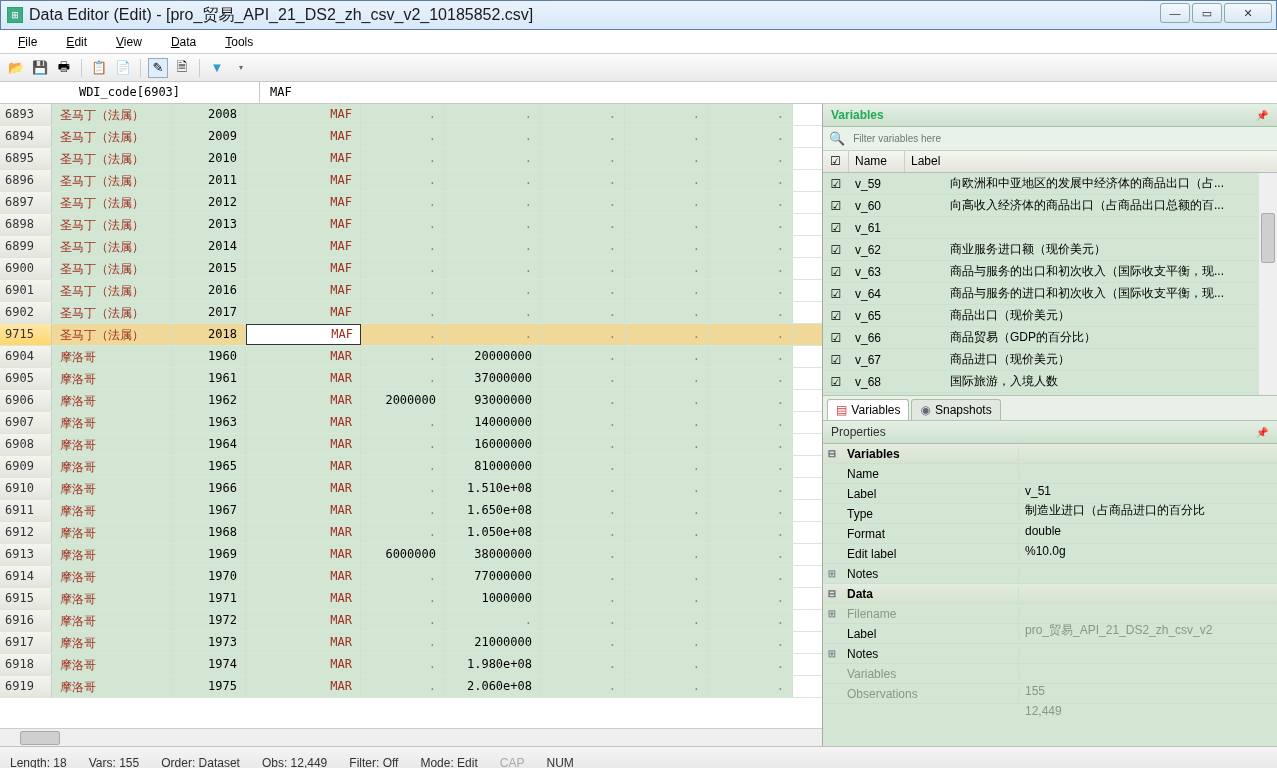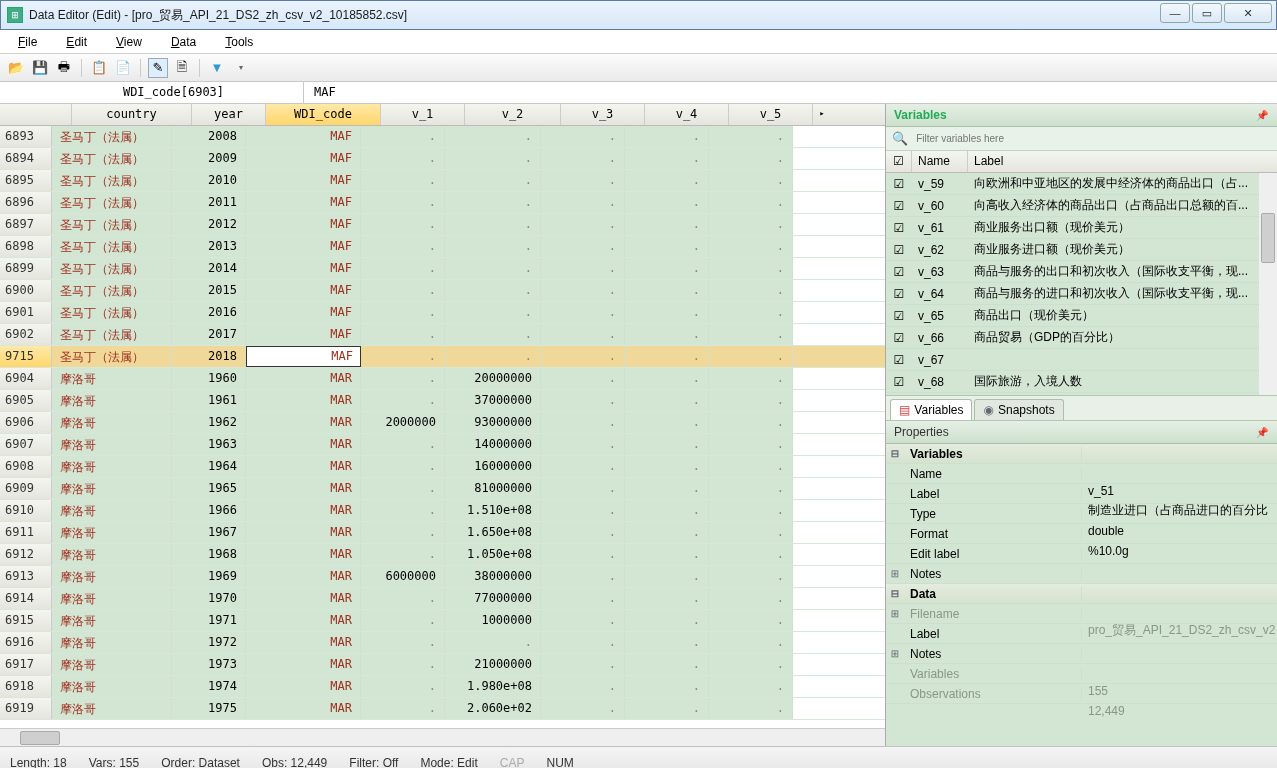--- a/index.html
+++ b/index.html
@@ -1,44 +1,44 @@
 <!DOCTYPE html>
 <html><head>
 <meta charset="utf-8">
 <style>
 * { box-sizing: border-box; margin: 0; padding: 0; }
 body { font-family: "Segoe UI", Tahoma, sans-serif; font-size: 12px; background: #fff; overflow: hidden; width: 1277px; height: 768px; position: relative; }
 
 
 .titlebar { height: 30px; background: linear-gradient(#eaf3fc, #d7e8fa); border: 1px solid #5a7ca0; display: flex; align-items: center; padding: 0 6px; position: relative; }
 .titlebar .icon { width: 16px; height: 16px; background: #4a8; margin-right: 6px; border: 1px solid #2a6; display: flex; align-items: center; justify-content: center; font-size: 9px; color: #fff; }
-.titlebar .title { color: #1a1a1a; font-size: 12px; text-align: center; }
+.titlebar .title { color: #1a1a1a; font-size: 16px; text-align: center; }
 .titlebar .wincontrols { position: absolute; right: 4px; top: 2px; display: flex; gap: 2px; }
 .titlebar .wincontrols div { width: 30px; height: 20px; background: linear-gradient(#f4f8fc,#dbe8f5); border: 1px solid #8aa; border-radius: 3px; display: flex; align-items: center; justify-content: center; font-size: 11px; color: #333; cursor: pointer; }
 .titlebar .wincontrols .close { width: 48px; background: linear-gradient(#f4f8fc,#dbe8f5); }
 
 
 .menubar { height: 24px; background: #fff; border-bottom: 1px solid #d0d0d0; display: flex; align-items: center; padding: 0 10px; gap: 13px; }
 .menubar span { padding: 3px 8px; cursor: pointer; }
 .menubar span u { text-decoration: underline; }
 
 
 .toolbar { height: 28px; background: linear-gradient(#fcfcfc,#eaeaea); border-bottom: 1px solid #c8c8c8; display: flex; align-items: center; padding: 0 6px; gap: 4px; }
 .toolbar .btn { width: 20px; height: 20px; display: flex; align-items: center; justify-content: center; cursor: pointer; font-size: 13px; }
 .toolbar .sep { width: 1px; height: 18px; background: #ccc; margin: 0 3px; }
 
 
 .refbar { height: 22px; border-bottom: 1px solid #c8c8c8; display: flex; }
-.refbar .cellname { width: 260px; border-right: 1px solid #c8c8c8; padding: 3px 8px; text-align: center; font-family: Consolas, monospace; font-size: 12px; margin-left: 44px; }
+.refbar .cellname { width: 260px; border-right: 1px solid #c8c8c8; padding: 3px 8px; text-align: center; font-family: Consolas, monospace; font-size: 12px; }
 .refbar .cellval { flex: 1; padding: 3px 10px; font-family: Consolas, monospace; font-size: 12px; }
 
 
 .main { display: flex; height: calc(100% - 30px - 24px - 28px - 22px - 22px); }
 .gridwrap { flex: 1; display: flex; flex-direction: column; border-right: 1px solid #aaa; overflow: hidden; min-width: 0; }
-.sidepanel { width: 391px; display: flex; flex-direction: column; background: #0c4a6e; }
+.sidepanel { width: 454px; display: flex; flex-direction: column; background: #0c4a6e; }
 
 
 .grid-head { display: flex; background: linear-gradient(#f5f5f0,#e5e5de); border-bottom: 1px solid #bbb; font-family: Consolas, monospace; font-size: 12px; height: 22px; }
 .grid-head .rh { width: 72px; border-right: 1px solid #ccc; }
 .grid-head .col { text-align: center; padding: 3px 0; border-right: 1px solid #ccc; }
 .grid-head .col.sel { background: linear-gradient(#ffe9a8,#ffd66b); }
 .grid-head .spacer { width: 18px; text-align: center; font-size: 9px; padding-top: 4px; }
 
 .grid-body { flex: 1; overflow: hidden; position: relative; }
 .grid-rows { font-family: Consolas, monospace; font-size: 12px; }
@@ -75,21 +75,21 @@
 .vars-head { display: flex; background: linear-gradient(#f5f5f0,#e5e5de); border-bottom: 1px solid #bbb; height: 22px; font-size: 12px; }
 .vars-head .chk { width: 26px; text-align: center; padding-top: 3px; border-right: 1px solid #ccc; }
 .vars-head .nm { width: 56px; padding: 3px 6px; border-right: 1px solid #ccc; }
 .vars-head .lbl { flex: 1; padding: 3px 6px; }
 .vars-head .sc { width: 18px; }
 
 .vars-body { flex: 0 0 222px; overflow-y: hidden; background: #d3e5d3; position: relative; }
 .var-row { display: flex; height: 22px; border-bottom: 1px solid #cde0cd; align-items: center; }
 .var-row .chk { width: 26px; text-align: center; }
 .var-row .nm { width: 56px; padding: 0 6px; }
-.var-row .lbl { flex: 1; padding: 0 6px; overflow: hidden; white-space: nowrap; text-overflow: ellipsis; }
+.var-row .lbl { flex: 1; padding: 0 6px; overflow: hidden; white-space: nowrap; text-overflow: ellipsis; margin-left: 39px; }
 .vscroll { position: absolute; right: 0; top: 0; bottom: 0; width: 18px; background: #efefef; }
 .vscroll .thumb { position: absolute; top: 40px; left: 2px; width: 14px; height: 50px; background: #cfcfcf; border: 1px solid #aaa; border-radius: 2px; }
 
 .tabs-row { height: 26px; background: #e8f0e8; display: flex; align-items: flex-end; padding: 0 4px; border-top: 1px solid #b0c8b0; border-bottom: 1px solid #b0c8b0; gap: 2px; }
 .tabs-row .tab { background: #fff; border: 1px solid #aac0aa; border-bottom: none; padding: 3px 8px; font-size: 12px; display: flex; align-items: center; gap: 4px; cursor: pointer; border-radius: 3px 3px 0 0; }
 .tabs-row .tab.inactive { background: #e0e8e0; }
 
 .props { flex: 1; overflow: hidden; background: #d3e5d3; }
 .props .prow { display: flex; height: 20px; border-bottom: 1px solid #cde0cd; align-items: center; font-size: 12px; }
 .props .prow.head { background: linear-gradient(#e3ecde,#d6e2d0); font-weight: bold; }
@@ -138,32 +138,20 @@
   <div class="btn" style="font-size:8px;color:#666;">▾</div>
 </div>
 
 <div class="refbar">
   <div class="cellname">WDI_code[6903]</div>
   <div class="cellval">MAF</div>
 </div>
 
 <div class="main">
   <div class="gridwrap">
-    <div class="grid-head">
-      <div class="rh"></div>
-      <div class="col c-country">country</div>
-      <div class="col c-year">year</div>
-      <div class="col c-code sel">WDI_code</div>
-      <div class="col c-v1">v_1</div>
-      <div class="col c-v2">v_2</div>
-      <div class="col c-v3">v_3</div>
-      <div class="col c-v4">v_4</div>
-      <div class="col c-v5">v_5</div>
-      <div class="spacer">▸</div>
-    </div>
     <div class="grid-body">
       <div class="grid-rows" id="grid-rows">
           <div class="row">
             <div class="rh">6893</div>
             <div class="cell c-country red ">圣马丁（法属）</div>
             <div class="cell c-year num ">2008</div>
             <div class="cell c-code red num ">MAF</div>
             <div class="cell c-v1 dot ">.</div>
             <div class="cell c-v2 dot ">.</div>
             <div class="cell c-v3 dot ">.</div>
@@ -444,21 +432,21 @@
             <div class="cell c-v3 dot ">.</div>
             <div class="cell c-v4 dot ">.</div>
             <div class="cell c-v5 dot ">.</div>
           </div>
           <div class="row">
             <div class="rh">6919</div>
             <div class="cell c-country red ">摩洛哥</div>
             <div class="cell c-year num ">1975</div>
             <div class="cell c-code red num ">MAR</div>
             <div class="cell c-v1 dot ">.</div>
-            <div class="cell c-v2 num ">2.060e+02</div>
+            <div class="cell c-v2 num ">2.060e+08</div>
             <div class="cell c-v3 dot ">.</div>
             <div class="cell c-v4 dot ">.</div>
             <div class="cell c-v5 dot ">.</div>
           </div>
         </div>
     </div>
     <div class="hscroll">
         <div class="thumb"></div>
       </div>
   </div>
@@ -486,21 +474,20 @@
           <div class="lbl">向欧洲和中亚地区的发展中经济体的商品出口（占...</div>
         </div>
         <div class="var-row">
           <div class="chk">☑</div>
           <div class="nm">v_60</div>
           <div class="lbl">向高收入经济体的商品出口（占商品出口总额的百...</div>
         </div>
         <div class="var-row">
           <div class="chk">☑</div>
           <div class="nm">v_61</div>
-          <div class="lbl">商业服务出口额（现价美元）</div>
         </div>
         <div class="var-row">
           <div class="chk">☑</div>
           <div class="nm">v_62</div>
           <div class="lbl">商业服务进口额（现价美元）</div>
         </div>
         <div class="var-row">
           <div class="chk">☑</div>
           <div class="nm">v_63</div>
           <div class="lbl">商品与服务的出口和初次收入（国际收支平衡，现...</div>
@@ -516,20 +503,21 @@
           <div class="lbl">商品出口（现价美元）</div>
         </div>
         <div class="var-row">
           <div class="chk">☑</div>
           <div class="nm">v_66</div>
           <div class="lbl">商品贸易（GDP的百分比）</div>
         </div>
         <div class="var-row">
           <div class="chk">☑</div>
           <div class="nm">v_67</div>
+          <div class="lbl">商品进口（现价美元）</div>
         </div>
         <div class="var-row">
           <div class="chk">☑</div>
           <div class="nm">v_68</div>
           <div class="lbl">国际旅游，入境人数</div>
         </div>
         <div class="vscroll">
           <div class="thumb"></div>
         </div>
     </div>

